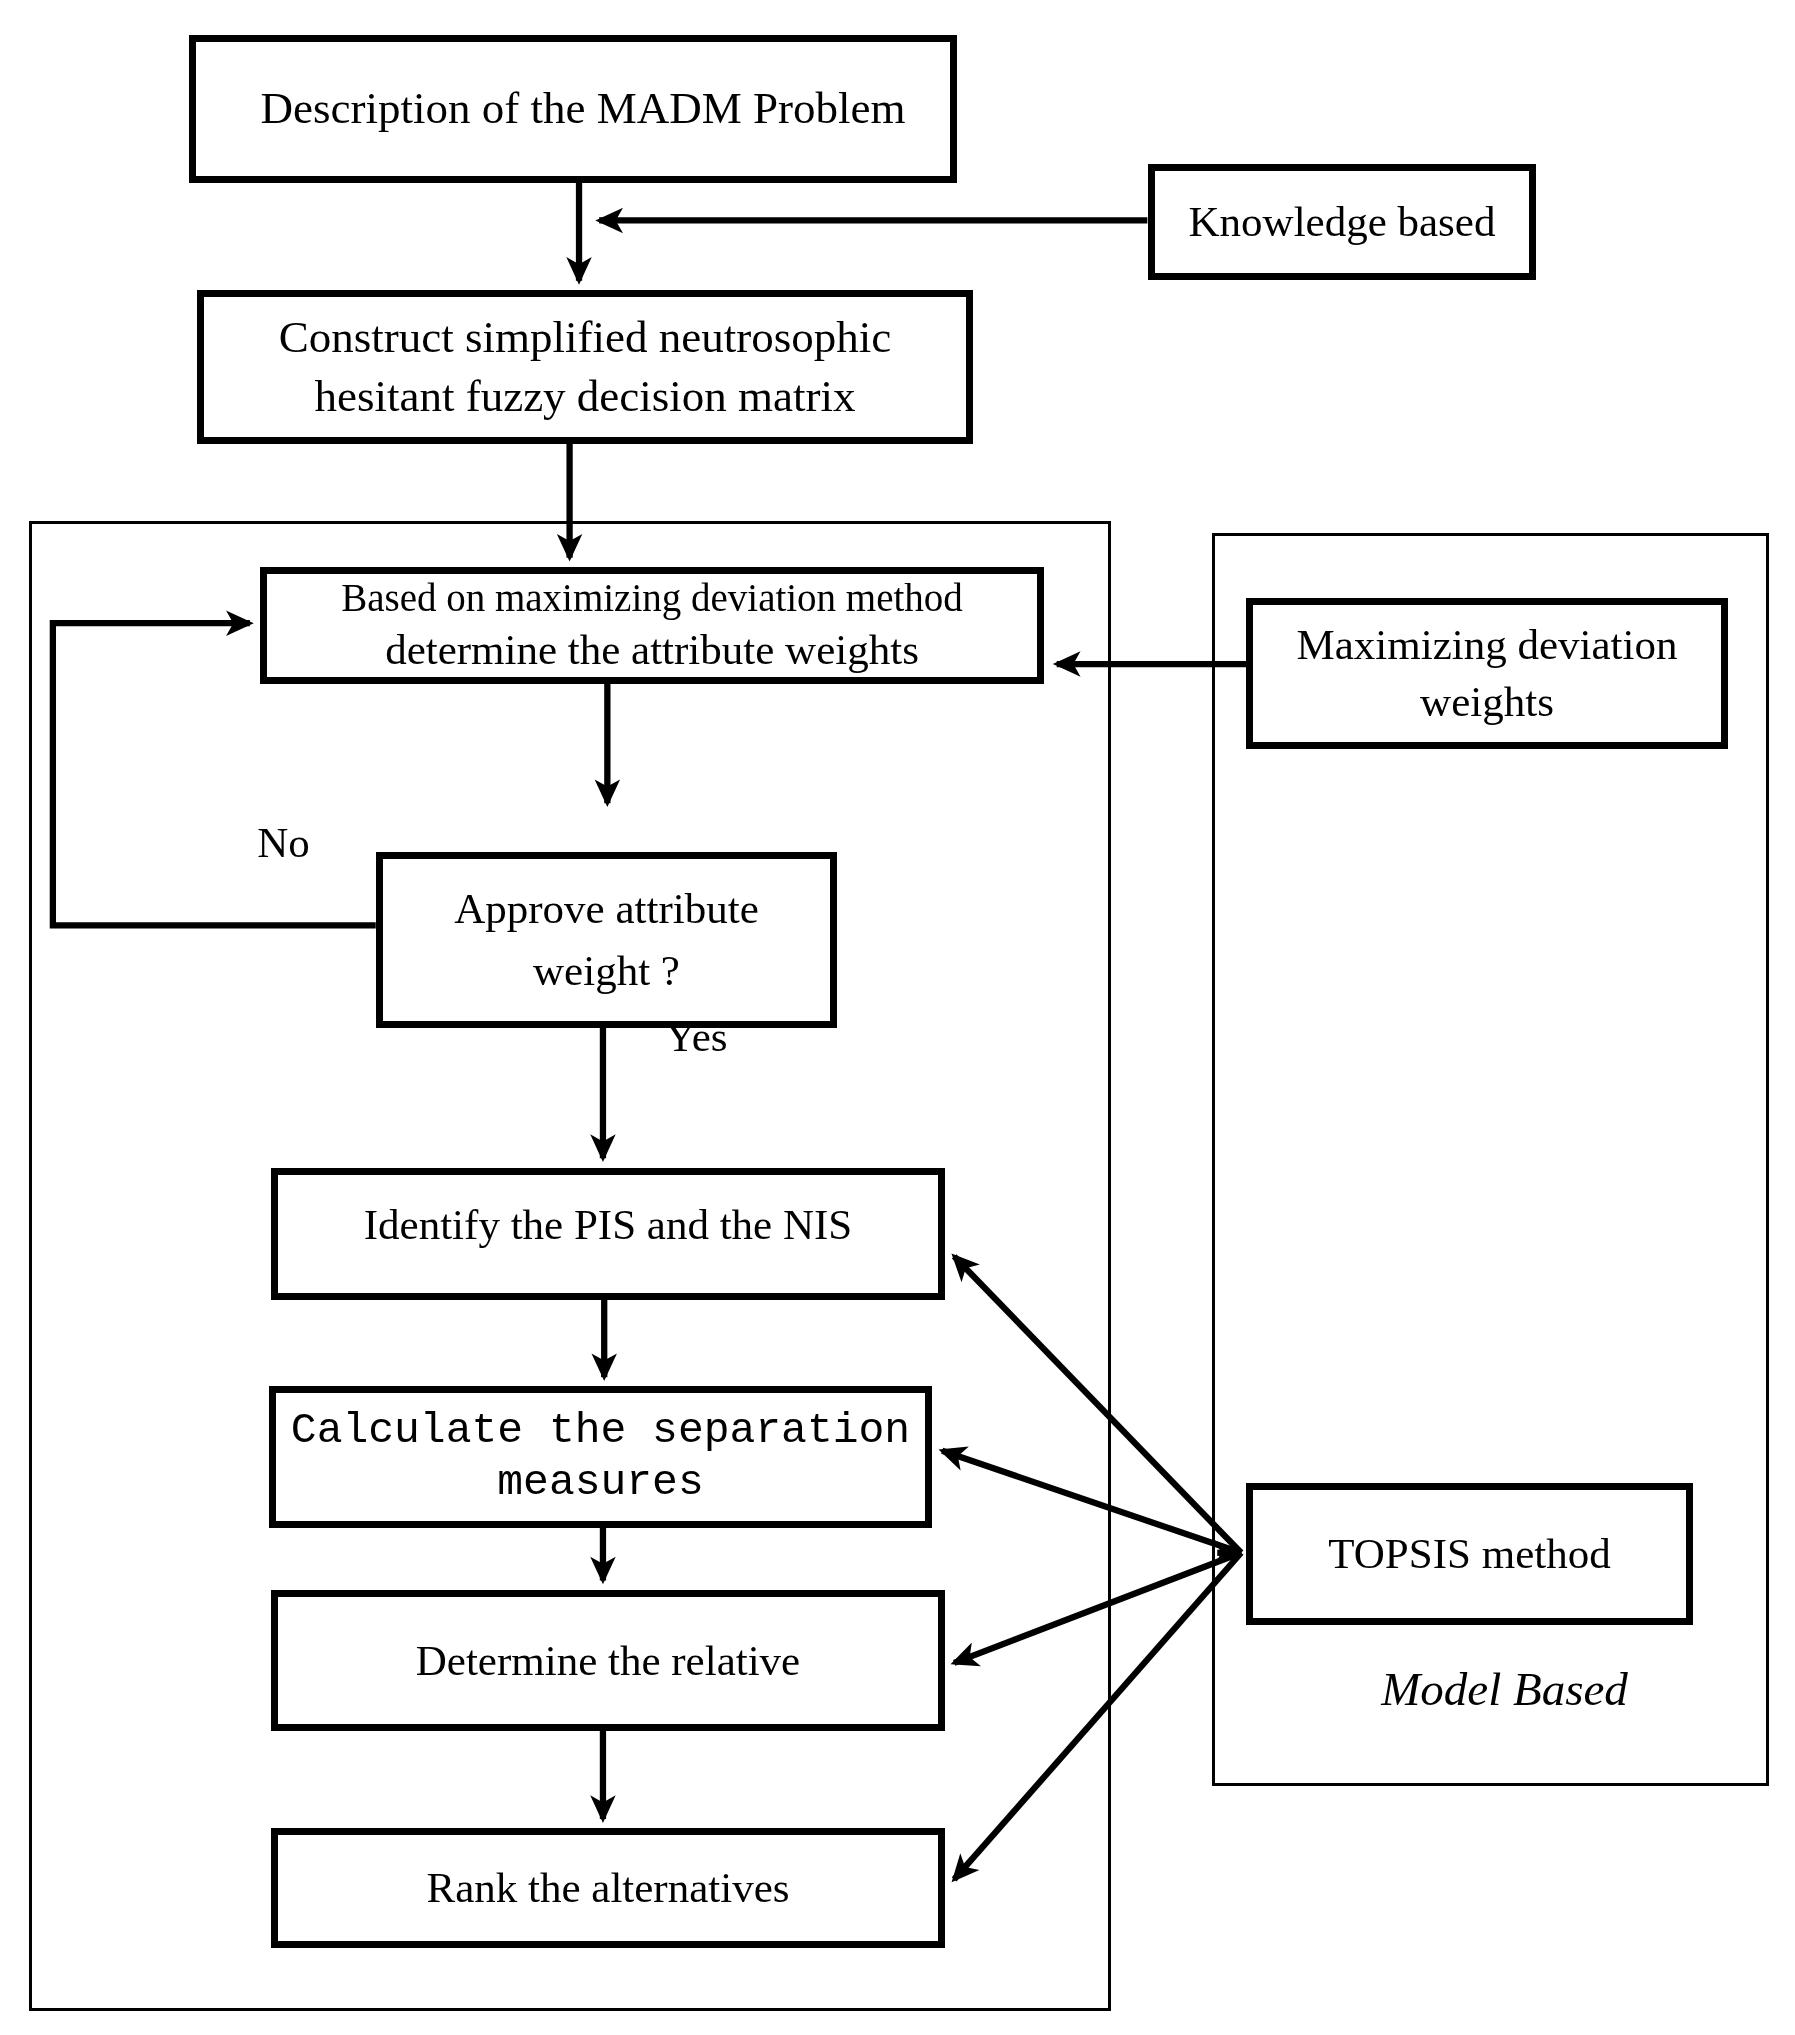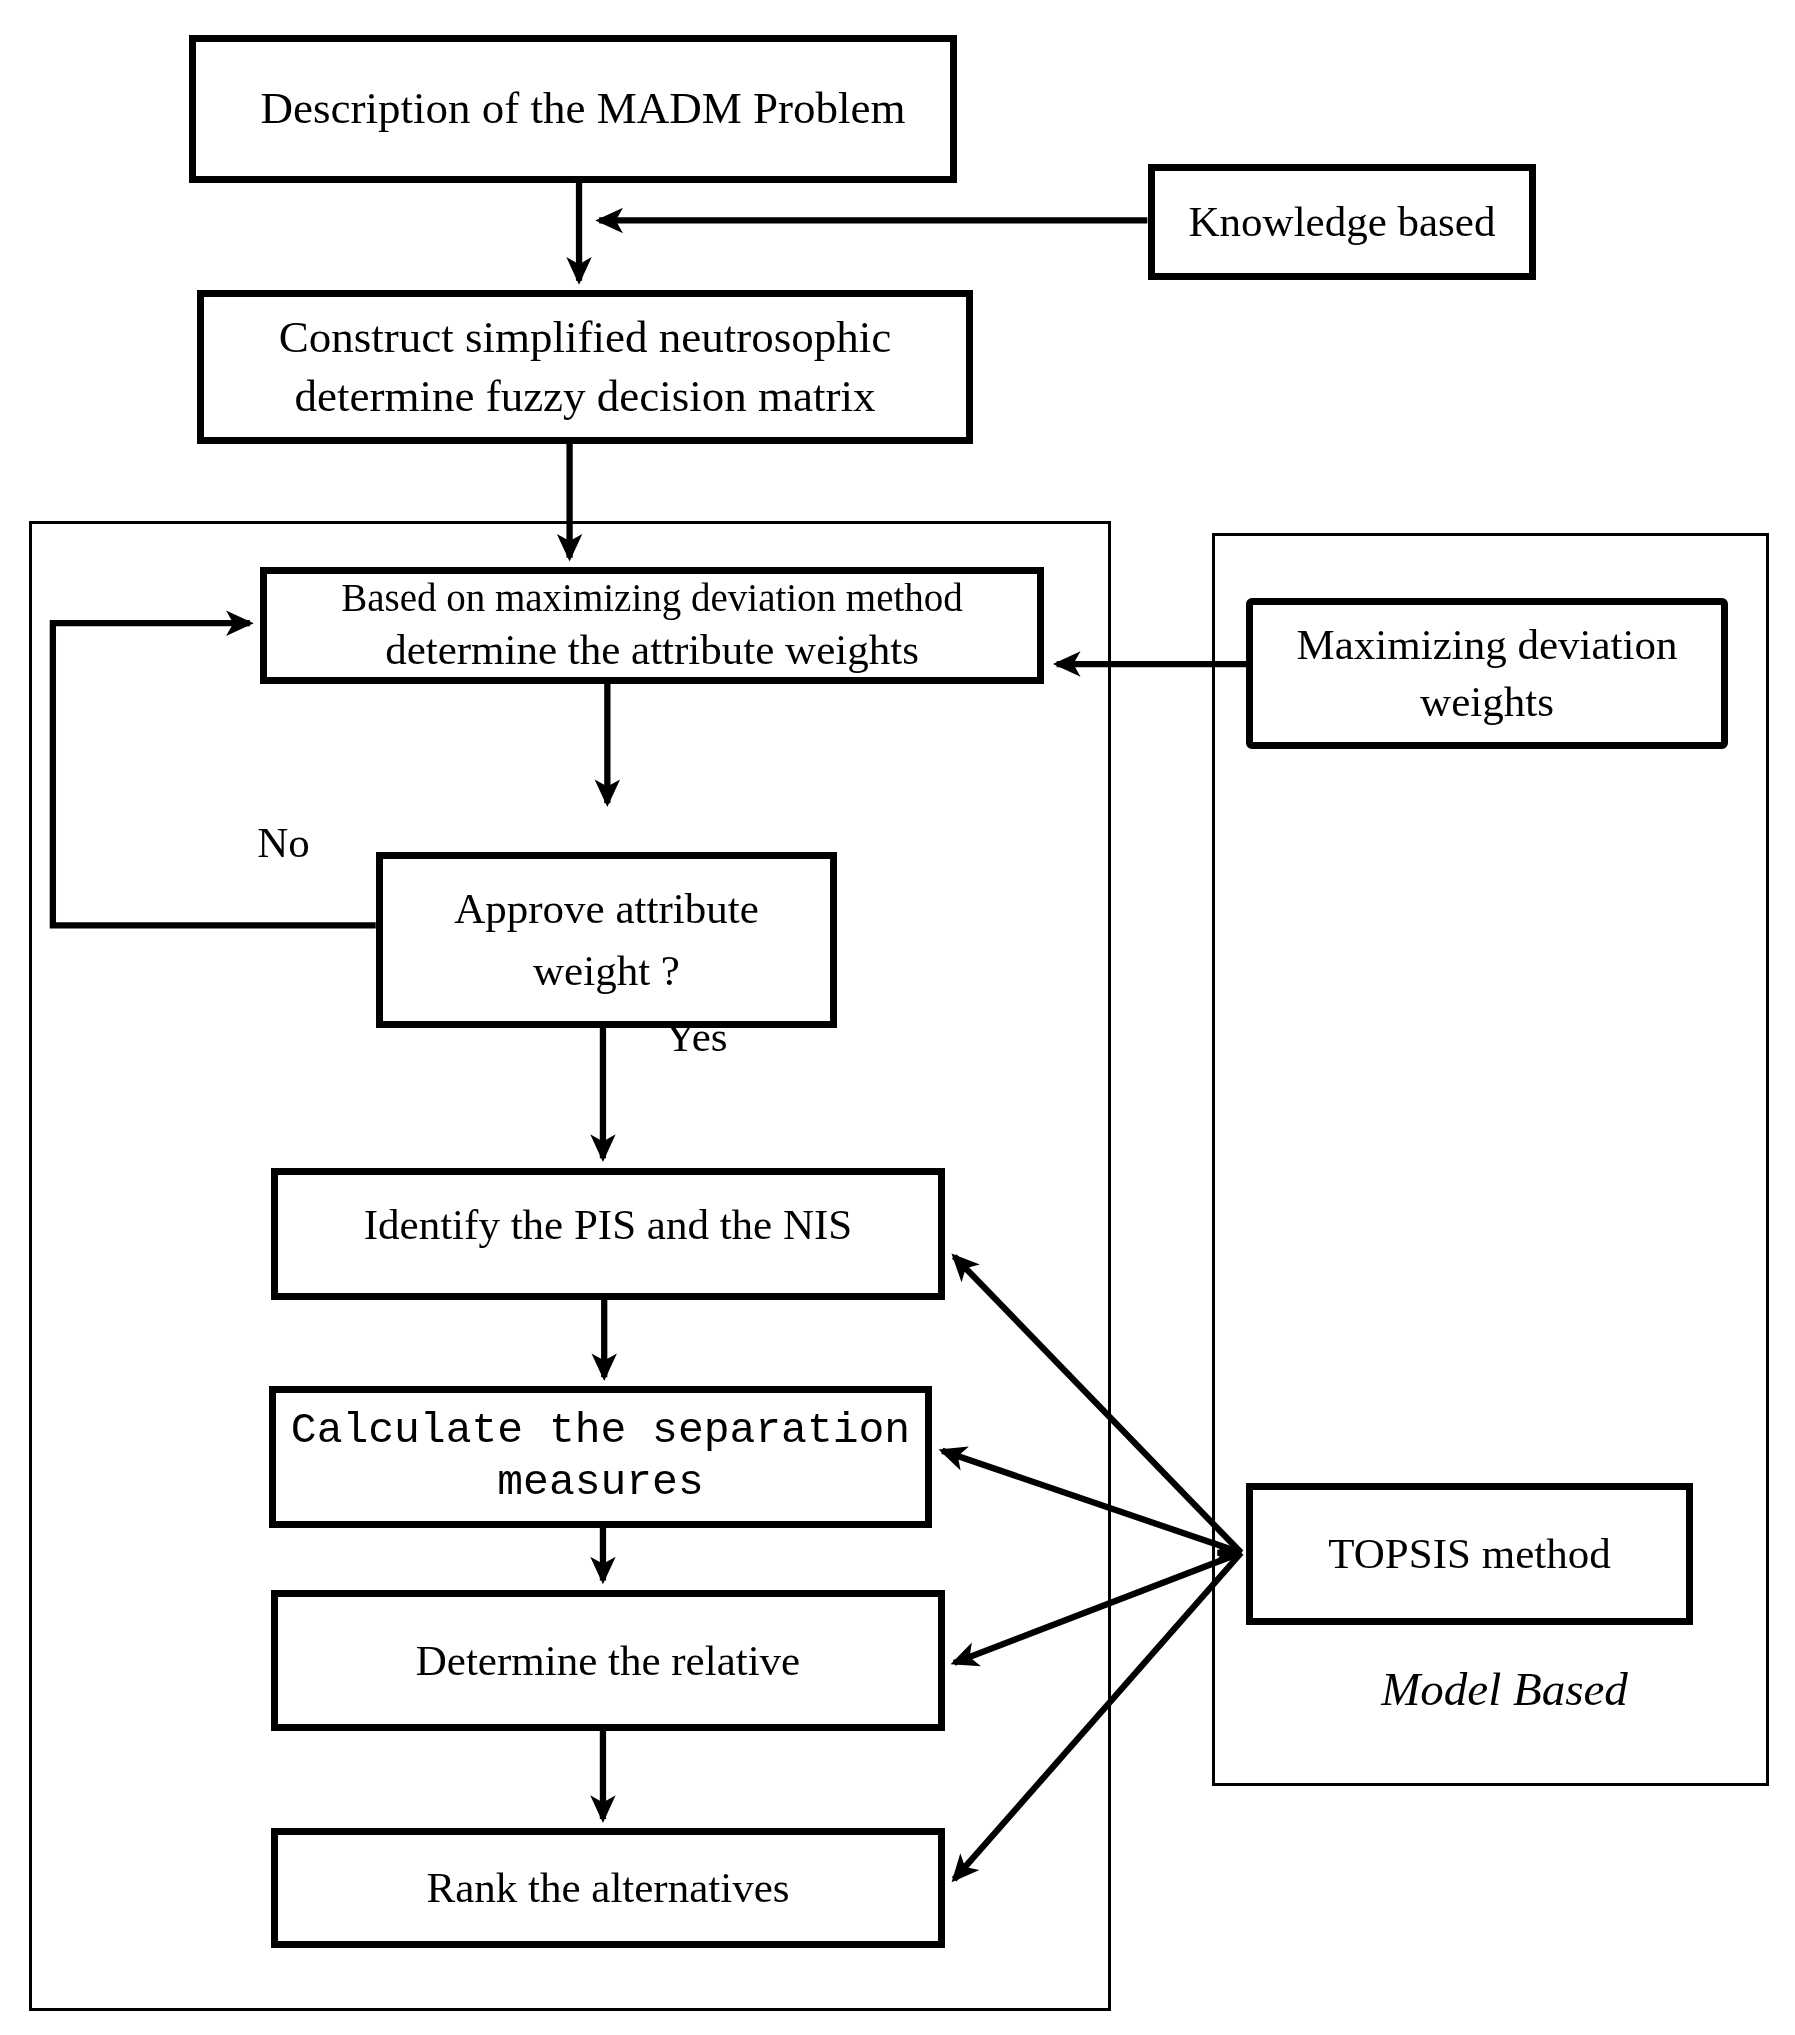--- a/index.html
+++ b/index.html
@@ -60,21 +60,21 @@
     font-style: italic;
     font-size: 47px;
   }
   
   #box-madm        { left: 189px;  top: 35px;   width: 768px; height: 148px; padding-left: 20px; }
   #box-knowledge   { left: 1148px; top: 164px;  width: 388px;  height: 116px; }
   #box-construct   { left: 197px;  top: 290px;  width: 776px; height: 154px; }
   #container-left  { left: 29px;   top: 521px;  width: 1076px; height: 1484px; }
   #container-right { left: 1212px; top: 533px;  width: 551px;  height: 1247px; }
   #box-weights     { left: 260px;  top: 567px;  width: 784px; height: 117px; line-height: 1.25; }
-  #box-maxdev      { left: 1246px; top: 598px;  width: 482px;  height: 151px; border-radius: 6px; }
+  #box-maxdev      { left: 1246px; top: 598px;  width: 482px;  height: 151px; }
   #box-approve     { left: 376px;  top: 812px; width: 461px;  height: 176px; line-height: 1.45; margin-top: 40px; }
   #box-identify    { left: 271px;  top: 1168px; width: 674px; height: 132px; padding-bottom: 17.6px; }
   #box-separation  { left: 269px;  top: 1386px; width: 663px; height: 142px; line-height: 1.2; font-family: Liberation Mono, monospace; }
   #box-closeness   { left: 271px;  top: 1590px; width: 674px; height: 141px; line-height: 1.3; font-family: Liberation Serif, serif; }
   #box-rank        { left: 271px;  top: 1828px; width: 674px; height: 120px; }
   #box-topsis      { left: 1246px; top: 1483px; width: 447px;  height: 142px; }
   #label-no        { left: 227px;  top: 818px; width: 113px; }
   #label-yes       { left: 633px; top: 1012px; width: 138px; text-align: left; margin-left: 32px; }
   #label-model-based { left: 1284px; top: 1662px; width: 441px; }
 </style>
@@ -112,21 +112,21 @@
   <div id="box-madm" class="box t-xl">
     <span>Description of the MADM Problem</span>
   </div>
 
   <div id="box-knowledge" class="box t-lg">
     <span>Knowledge based</span>
   </div>
 
   <div id="box-construct" class="box t-xl">
     <span>Construct simplified neutrosophic</span>
-    <span>determine fuzzy decision matrix</span>
+    <span>hesitant fuzzy decision matrix</span>
   </div>
 
   <div id="box-weights" class="box">
     <span class="t-md">Based on maximizing deviation method</span>
     <span class="t-lg">determine the attribute weights</span>
   </div>
 
   <div id="box-maxdev" class="box t-lg">
     <span>Maximizing deviation</span>
     <span>weights</span>

